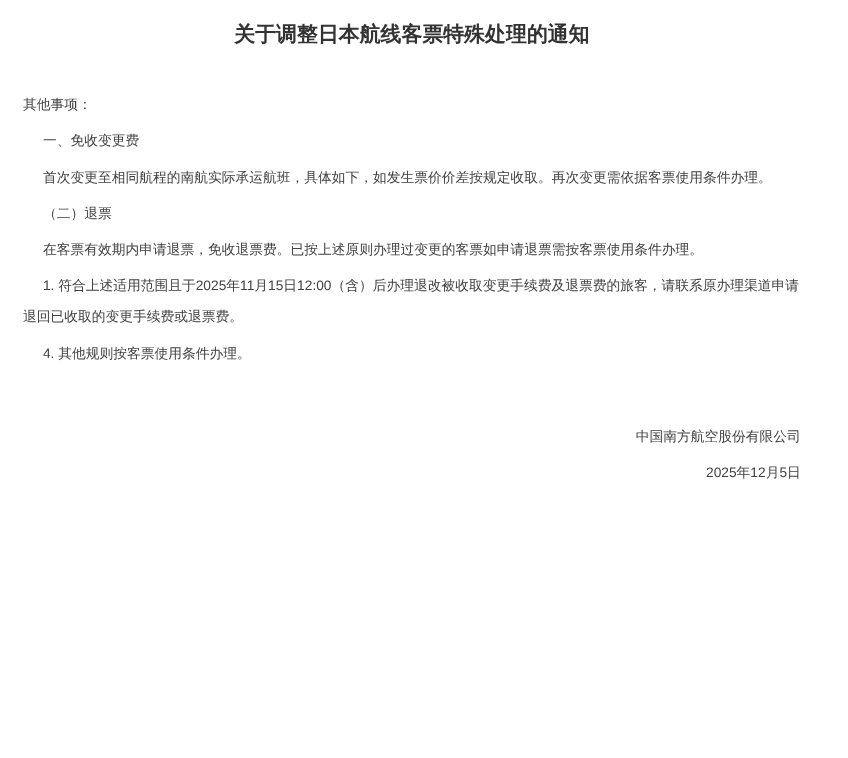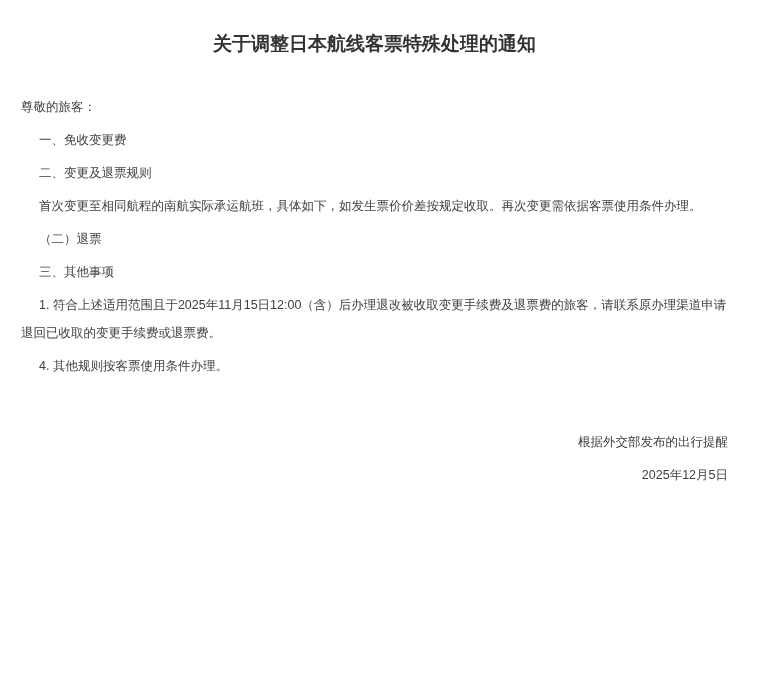--- a/index.html
+++ b/index.html
@@ -15,21 +15,21 @@
     width: 771px;
     height: 689px;
     overflow: hidden;
     background: var(--bg-color);
     font-family: "Liberation Sans", sans-serif;
   }
   .notice {
     box-sizing: border-box;
     width: 749px;
     height: 689px;
-    padding: 30px 21px 20px 21px;
+    padding: 18px 21px 20px 21px;
     overflow: hidden;
     border-radius: 22px;
   }
   .notice-title {
     margin: 0;
     font-size: 19px;
     line-height: 28px;
     font-weight: 700;
     text-align: center;
     color: var(--title-color);
@@ -58,28 +58,27 @@
     text-indent: 0;
   }
 </style>
 </head>
 <body>
 
 <div class="notice">
   <h1 class="notice-title">关于调整日本航线客票特殊处理的通知</h1>
 
   <div class="notice-body" id="notice-body">
-    <p class="salutation">尊敬的旅客：</p>
+    <p class="salutation">其他事项：</p>
 
       <p>一、免收变更费</p>
-      <p>二、变更及退票规则</p>
       <p>首次变更至相同航程的南航实际承运航班，具体如下，如发生票价价差按规定收取。再次变更需依据客票使用条件办理。</p>
       <p>（二）退票</p>
-      <p>三、其他事项</p>
+      <p>在客票有效期内申请退票，免收退票费。已按上述原则办理过变更的客票如申请退票需按客票使用条件办理。</p>
       <p>1. 符合上述适用范围且于2025年11月15日12:00（含）后办理退改被收取变更手续费及退票费的旅客，请联系原办理渠道申请退回已收取的变更手续费或退票费。</p>
       <p>4. 其他规则按客票使用条件办理。</p>
     </div>
 
   <div class="signature">
-    <p>根据外交部发布的出行提醒</p>
+    <p>中国南方航空股份有限公司</p>
     <p>2025年12月5日</p>
   </div>
 </div>
 
 </body></html>

